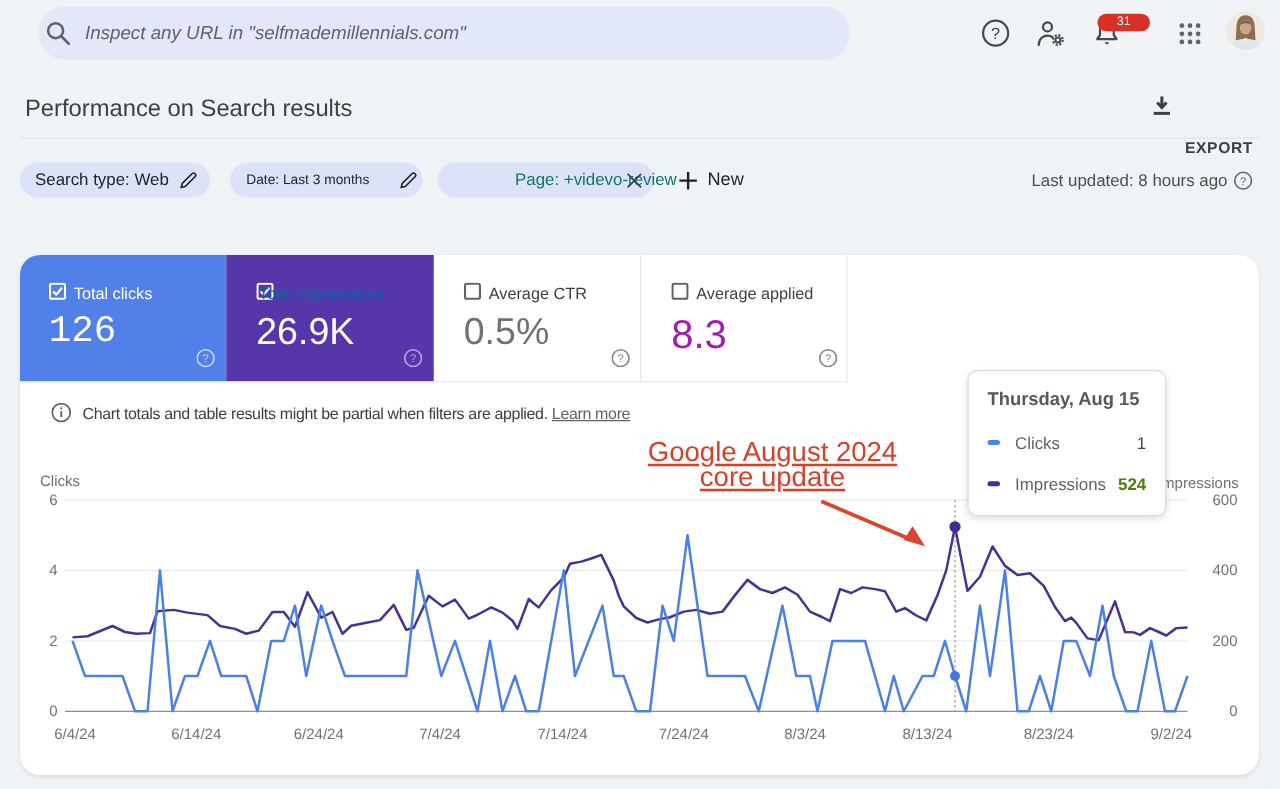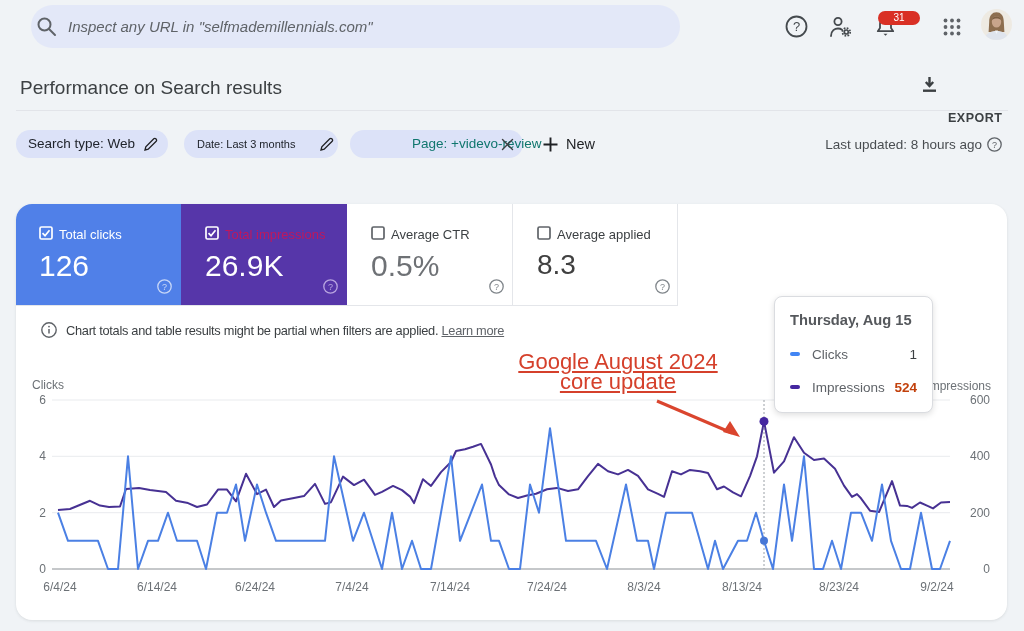--- a/index.html
+++ b/index.html
@@ -105,52 +105,52 @@
 <div class="abs" style="left:181px;top:204px;width:166px;height:101px;background:#5636a9;"></div>
 <div class="abs" style="left:347px;top:204px;width:166px;height:101px;border-right:1px solid #e4e6ea;"></div>
 <div class="abs" style="left:513px;top:204px;width:165px;height:101px;border-right:1px solid #e4e6ea;"></div>
 <div class="abs" style="left:16px;top:305px;width:662px;height:1px;background:#e4e6ea;"></div>
 
 <svg class="abs" style="left:39px;top:226px" width="14" height="14" viewBox="0 0 14 14">
   <rect x="1" y="1" width="12" height="12" rx="1.5" fill="none" stroke="#fff" stroke-width="1.7"></rect>
   <path d="M3.5 7.2 L6 9.7 L10.5 4.2" fill="none" stroke="#fff" stroke-width="1.7"></path>
 </svg>
 <div class="abs" style="left:59px;top:227px;font-size:13px;color:#fff;">Total clicks</div>
-<div class="abs" style="left:39px;top:249px;font-size:30px;color:#fff;">126</div>
+<div class="abs" style="left:39px;top:249px;font-size:30px;color:#fff;font-family:Liberation Mono, monospace;">126</div>
 <svg class="abs" style="left:157px;top:279px" width="15" height="15" viewBox="0 0 15 15">
   <circle cx="7.5" cy="7.5" r="6.7" fill="none" stroke="#c8d7f7" stroke-width="1.3"></circle>
   <text x="7.5" y="10.8" text-anchor="middle" font-size="9" fill="#c8d7f7" font-family="Liberation Sans">?</text>
 </svg>
 
 <svg class="abs" style="left:205px;top:226px" width="14" height="14" viewBox="0 0 14 14">
   <rect x="1" y="1" width="12" height="12" rx="1.5" fill="none" stroke="#fff" stroke-width="1.7"></rect>
   <path d="M3.5 7.2 L6 9.7 L10.5 4.2" fill="none" stroke="#fff" stroke-width="1.7"></path>
 </svg>
-<div class="abs" style="left:225px;top:227px;font-size:13px;color:#be185d;">Total impressions</div>
+<div class="abs" style="left:207px;top:227px;font-size:13px;color:#0369a1;">Total impressions</div>
 <div class="abs" style="left:205px;top:249px;font-size:30px;color:#fff;">26.9K</div>
 <svg class="abs" style="left:323px;top:279px" width="15" height="15" viewBox="0 0 15 15">
   <circle cx="7.5" cy="7.5" r="6.7" fill="none" stroke="#b9a6e0" stroke-width="1.3"></circle>
   <text x="7.5" y="10.8" text-anchor="middle" font-size="9" fill="#b9a6e0" font-family="Liberation Sans">?</text>
 </svg>
 
 <svg class="abs" style="left:371px;top:226px" width="14" height="14" viewBox="0 0 14 14">
   <rect x="1" y="1" width="12" height="12" rx="1.5" fill="none" stroke="#5f6368" stroke-width="1.7"></rect>
 </svg>
 <div class="abs" style="left:391px;top:227px;font-size:13px;color:#3c4043;">Average CTR</div>
 <div class="abs" style="left:371px;top:249px;font-size:30px;color:#6e7175;">0.5%</div>
 <svg class="abs" style="left:489px;top:279px" width="15" height="15" viewBox="0 0 15 15">
   <circle cx="7.5" cy="7.5" r="6.7" fill="none" stroke="#80868b" stroke-width="1.3"></circle>
   <text x="7.5" y="10.8" text-anchor="middle" font-size="9" fill="#80868b" font-family="Liberation Sans">?</text>
 </svg>
 
 <svg class="abs" style="left:537px;top:226px" width="14" height="14" viewBox="0 0 14 14">
   <rect x="1" y="1" width="12" height="12" rx="1.5" fill="none" stroke="#5f6368" stroke-width="1.7"></rect>
 </svg>
 <div class="abs" style="left:557px;top:227px;font-size:13px;color:#3c4043;">Average applied</div>
-<div class="abs" style="left:537px;top:249px;font-size:28px;color:#404040;">8.3</div>
+<div class="abs" style="left:537px;top:249px;font-size:32px;color:#a21caf;">8.3</div>
 <svg class="abs" style="left:655px;top:279px" width="15" height="15" viewBox="0 0 15 15">
   <circle cx="7.5" cy="7.5" r="6.7" fill="none" stroke="#80868b" stroke-width="1.3"></circle>
   <text x="7.5" y="10.8" text-anchor="middle" font-size="9" fill="#80868b" font-family="Liberation Sans">?</text>
 </svg>
 
 <svg class="abs" style="left:41px;top:322px" width="16" height="16" viewBox="0 0 16 16">
   <circle cx="8" cy="8" r="7.2" fill="none" stroke="#5f6368" stroke-width="1.4"></circle>
   <line x1="8" y1="7" x2="8" y2="11.5" stroke="#5f6368" stroke-width="1.5"></line>
   <circle cx="8" cy="4.6" r="0.9" fill="#5f6368"></circle>
 </svg>
@@ -192,13 +192,13 @@
 
 <div class="abs" style="left:468px;top:352px;width:300px;text-align:center;font-size:22px;color:#d5402b;text-decoration:underline;line-height:20px;">Google August 2024<br>core update</div>
 
 <div class="abs" style="left:774px;top:296px;width:159px;height:117px;background:#fff;border:1px solid #dadce0;border-radius:8px;box-shadow:0 2px 6px rgba(0,0,0,.13);"></div>
 <div class="abs" style="left:790px;top:312px;font-size:14.7px;font-weight:bold;color:#55585c;">Thursday, Aug 15</div>
 <div class="abs" style="left:790px;top:352px;width:10px;height:4px;border-radius:2px;background:#4285f4;"></div>
 <div class="abs" style="left:812px;top:347px;font-size:13.5px;color:#5f6368;">Clicks</div>
 <div class="abs" style="left:850px;top:347px;width:67px;text-align:right;font-size:13.5px;color:#3c4043;">1</div>
 <div class="abs" style="left:790px;top:385px;width:10px;height:4px;border-radius:2px;background:#4527a0;"></div>
 <div class="abs" style="left:812px;top:380px;font-size:13.5px;color:#5f6368;">Impressions</div>
-<div class="abs" style="left:850px;top:380px;width:67px;text-align:right;font-size:13.5px;font-weight:bold;color:#c2410c;">524</div>
+<div class="abs" style="left:850px;top:380px;width:67px;text-align:right;font-size:13.5px;font-weight:bold;color:#4d7c0f;">524</div>
 
 </body></html>

